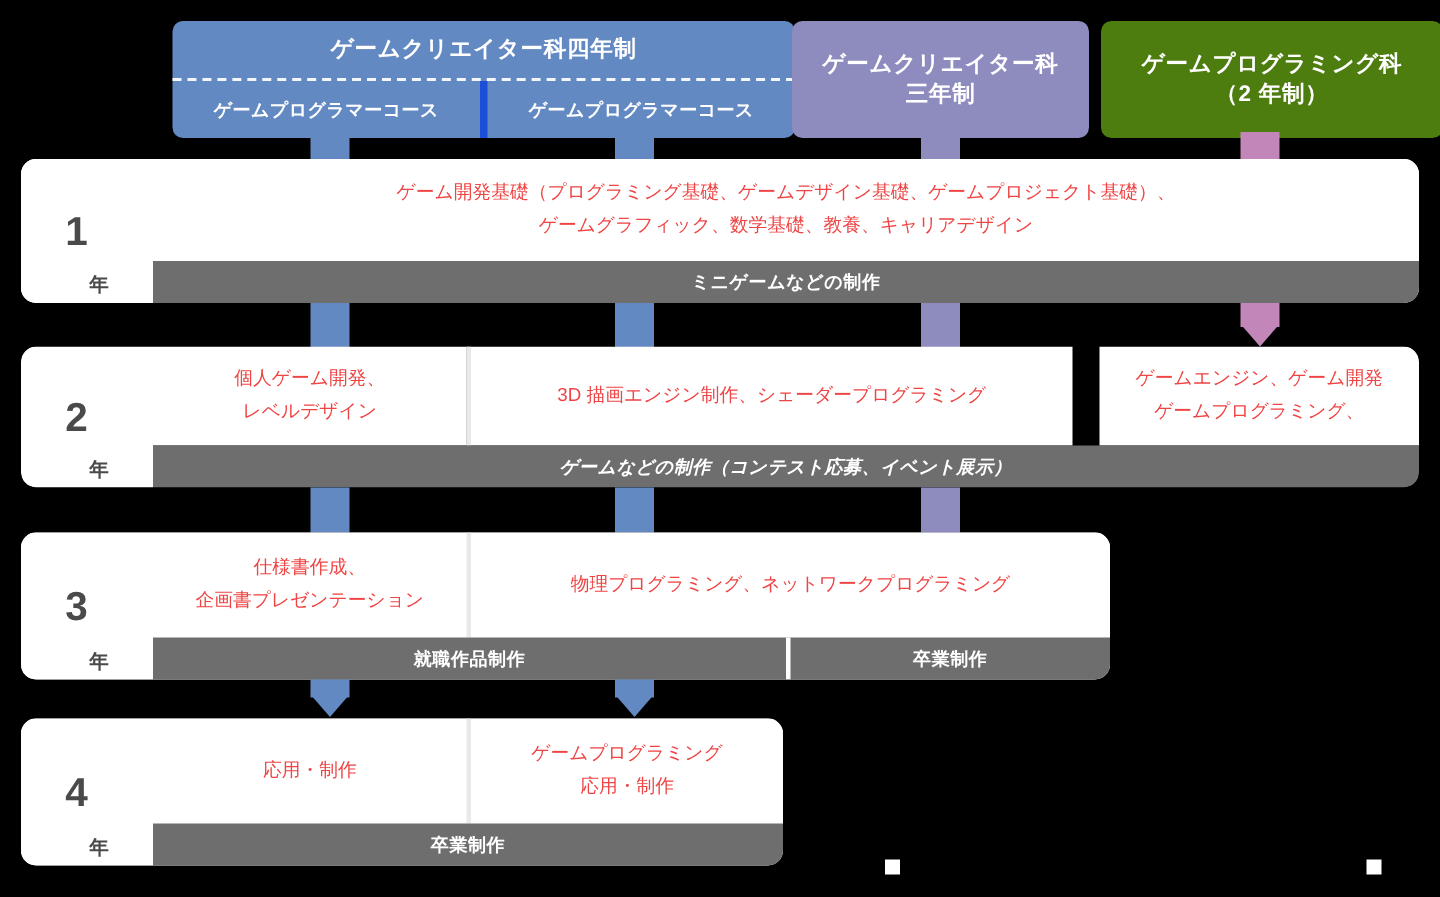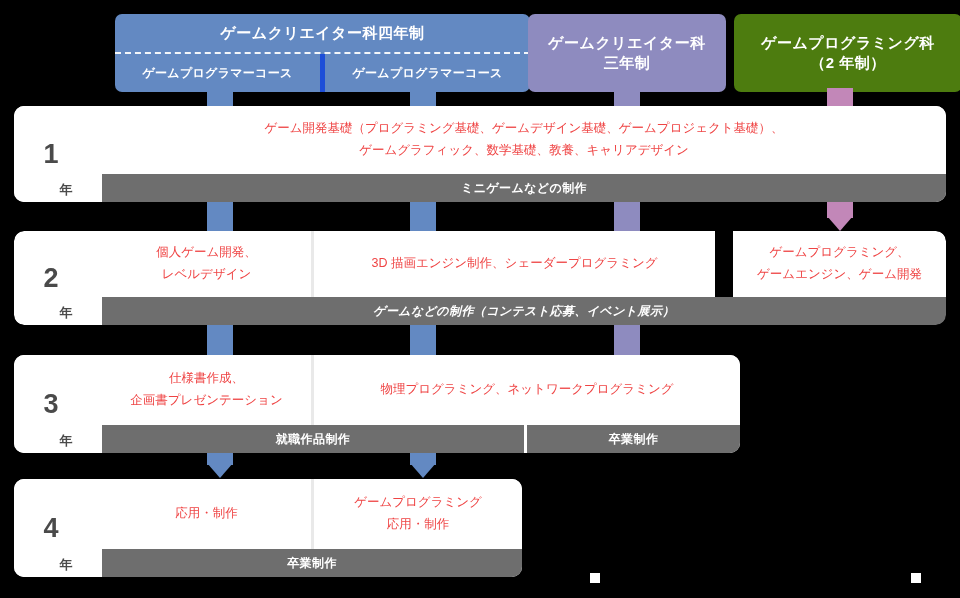--- a/index.html
+++ b/index.html
@@ -135,22 +135,22 @@
       <div class="cells">
         <div class="cell" style="width:209px;flex:none;flex-direction:column;">
           <span>個人ゲーム開発、</span>
           <span>レベルデザイン</span>
         </div>
         <div class="cell sep" style="width:404px;flex:none;flex-direction:column;">
           <span>3D 描画エンジン制作、シェーダープログラミング</span>
         </div>
         <div class="cell gap" style="width:18px;"></div>
         <div class="cell" style="flex:1;flex-direction:column;border-radius:0 10px 0 0;">
+          <span>ゲームエンジン、ゲーム開発</span>
           <span>ゲームプログラミング、</span>
-          <span>ゲームエンジン、ゲーム開発</span>
         </div>
       </div>
       <div class="bars">
         <div class="gbar" style="flex:1;border-radius:0 0 10px 0;font-style:italic;">ゲームなどの制作（コンテスト応募、イベント展示）</div>
       </div>
     </div>
   </div>
 
   <div class="abs" style="left:207px;top:325px;width:26px;height:30px;background:#6389c2;"></div>
   <div class="abs" style="left:410px;top:325px;width:26px;height:30px;background:#6389c2;"></div>

